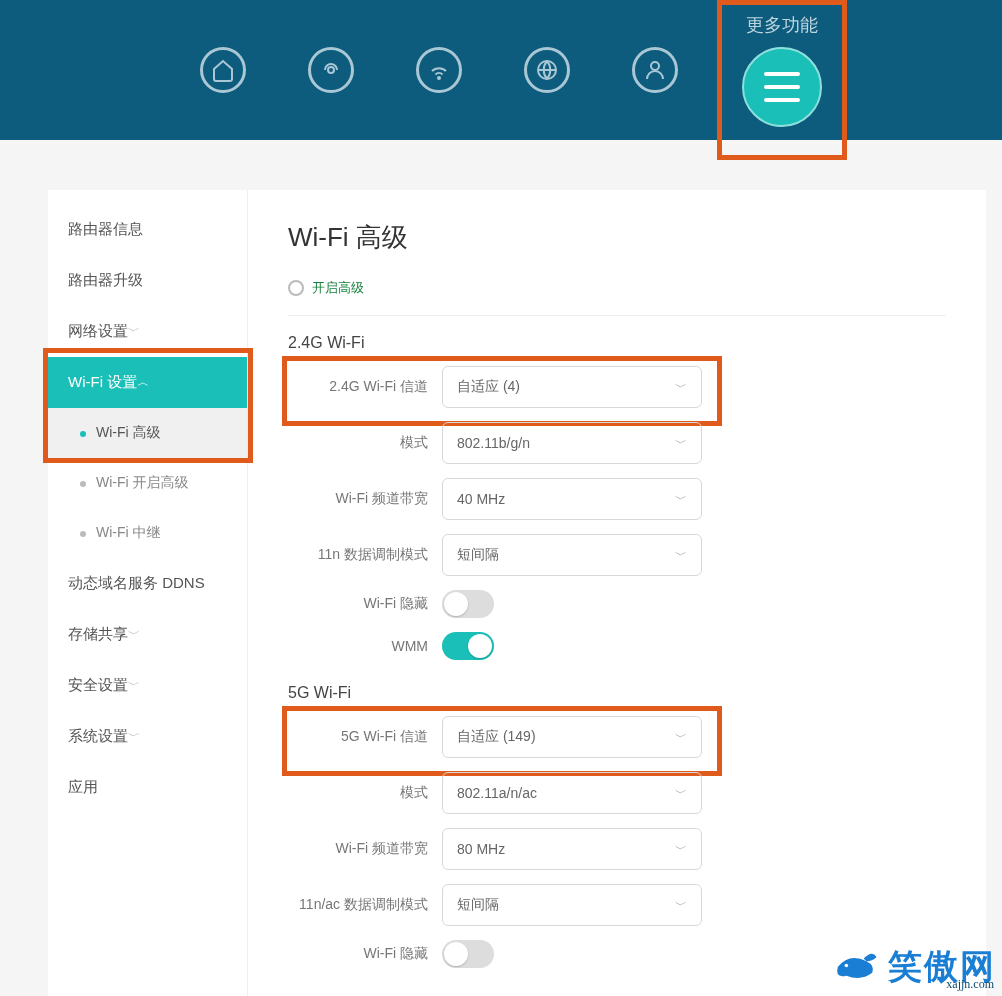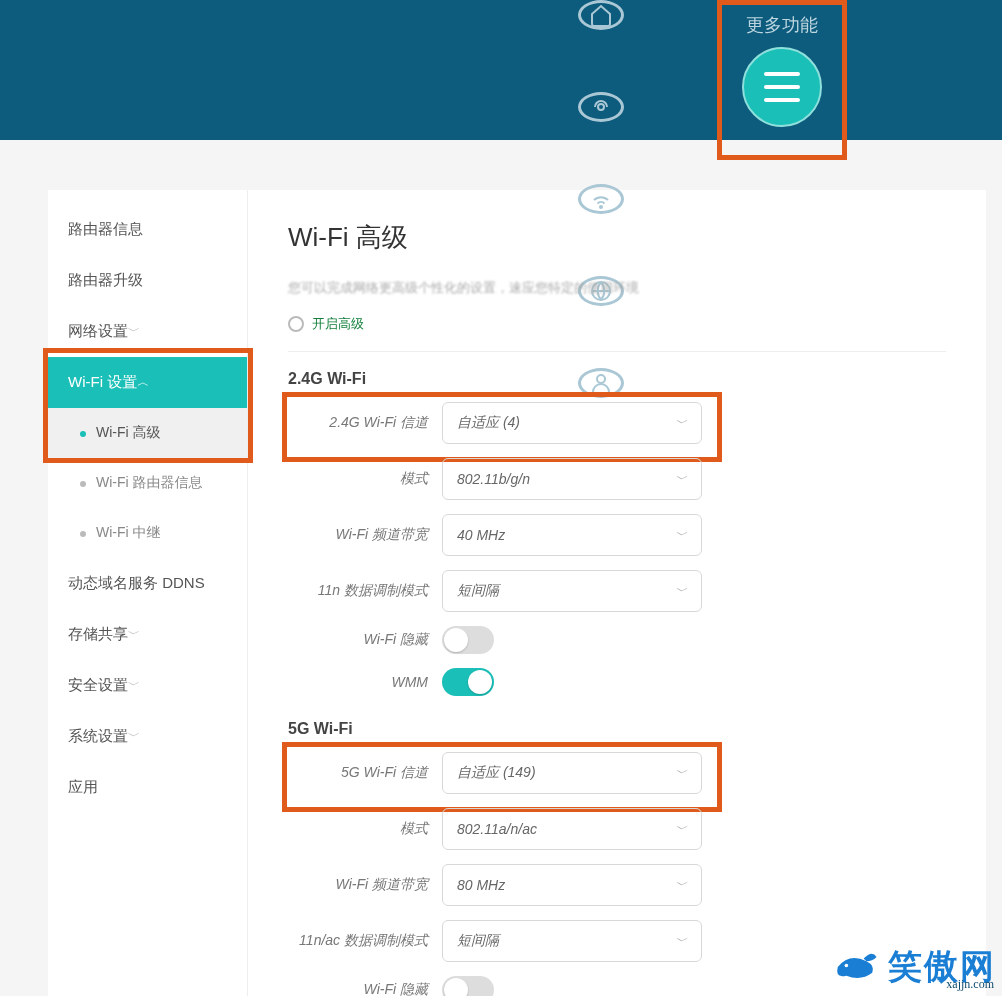--- a/index.html
+++ b/index.html
@@ -12,21 +12,20 @@
     position: relative;
   }
   .topbar {
     background: #0d5b7d;
     height: 140px;
     display: flex;
     align-items: center;
     padding-left: 200px;
     gap: 62px;
     position: relative;
-    flex-direction: column;
   }
   .topicon {
     width: 46px;
     height: 46px;
     border: 3px solid #a9c7d4;
     border-radius: 50%;
     display: flex;
     align-items: center;
     justify-content: center;
     color: #a9c7d4;
@@ -105,26 +104,25 @@
   .main {
     flex: 1;
     padding: 30px 40px;
     overflow: hidden;
   }
   .main h1 { font-size: 26px; font-weight: 500; color: #333; margin-bottom: 24px; }
   .desc { font-size: 13px; color: #aaa; margin-bottom: 18px; filter: blur(0.8px);}
   .radio-row { display:flex; align-items:center; gap:8px; font-size:13px; color:#15803d; margin-bottom:10px; filter: blur(0.7px);}
   .radio-dot { width:16px; height:16px; border:2px solid #bbb; border-radius:50%; }
   .divider { border-top:1px solid #eee; margin: 18px 0; }
-  .section-title { font-size: 16px; font-weight:700; color:#444; margin-bottom: 14px;}
+  .section-title { font-size: 16px; font-weight:400; color:#444; margin-bottom: 14px;}
   .form-row {
     display: flex;
     align-items: center;
     margin-bottom: 14px;
-    font-style: italic;
   }
   .form-label {
     width: 140px;
     text-align: right;
     font-size: 14px;
     color: #777;
     margin-right: 14px;
     filter: blur(0.6px);
   }
   .select {
@@ -242,21 +240,21 @@
         <span class="chev">﹀</span>
       </div>
     <div class="side-item active">
         <span>Wi-Fi 设置</span>
         <span class="chev">︿</span>
       </div>
     <div class="side-sub active">
         <span><span class="bullet"></span><span>Wi-Fi 高级</span></span>
       </div>
     <div class="side-sub">
-        <span><span class="bullet"></span><span>Wi-Fi 路由器信息</span></span>
+        <span><span class="bullet"></span><span>Wi-Fi 开启高级</span></span>
       </div>
     <div class="side-sub">
         <span><span class="bullet"></span><span>Wi-Fi 中继</span></span>
       </div>
     <div class="side-item">
         <span>动态域名服务 DDNS</span>
       </div>
     <div class="side-item">
         <span>存储共享</span>
         <span class="chev">﹀</span>
@@ -270,21 +268,20 @@
         <span class="chev">﹀</span>
       </div>
     <div class="side-item">
         <span>应用</span>
       </div>
     <div class="highlight-sidebar"></div>
   </div>
 
   <div class="main">
     <h1>Wi-Fi 高级</h1>
-    <div class="desc">您可以完成网络更高级个性化的设置，速应您特定的使用环境</div>
     <div class="radio-row">
       <span class="radio-dot"></span>
       <span>开启高级</span>
     </div>
     <div class="divider"></div>
 
     <div class="section-title">2.4G Wi-Fi</div>
     <div class="form-row row-highlight">
       <div class="form-label">2.4G Wi-Fi 信道</div>
       <div class="select">

